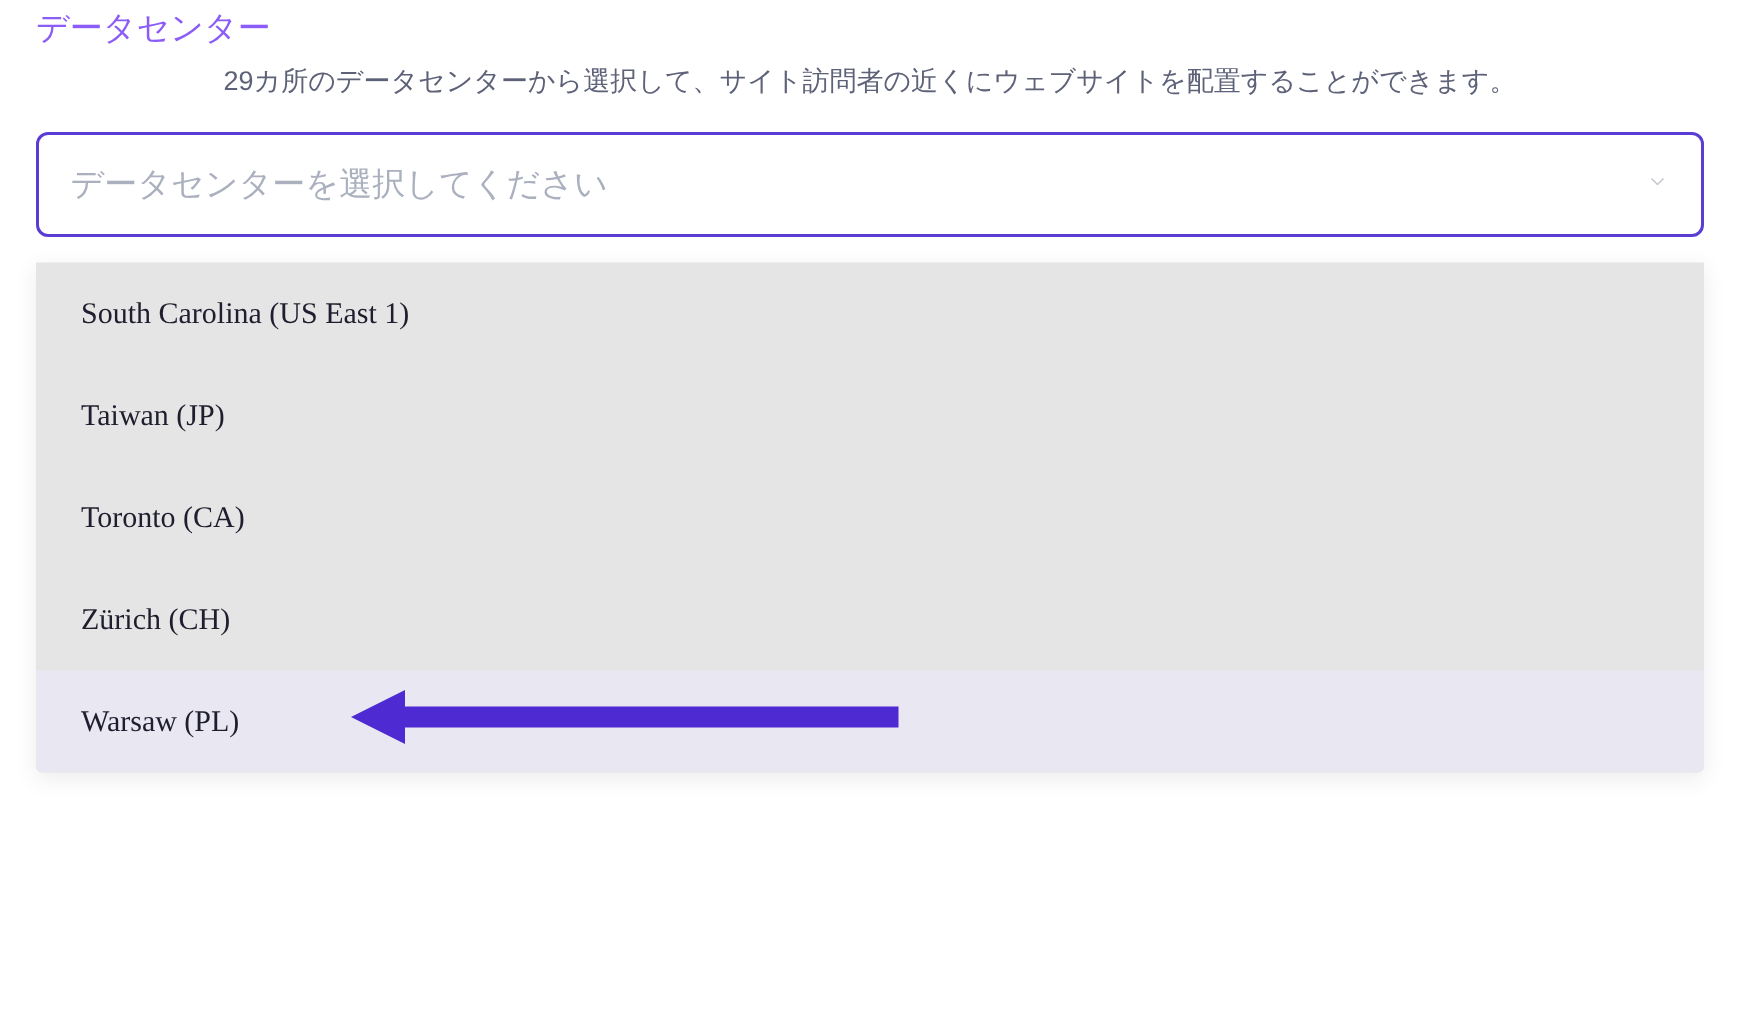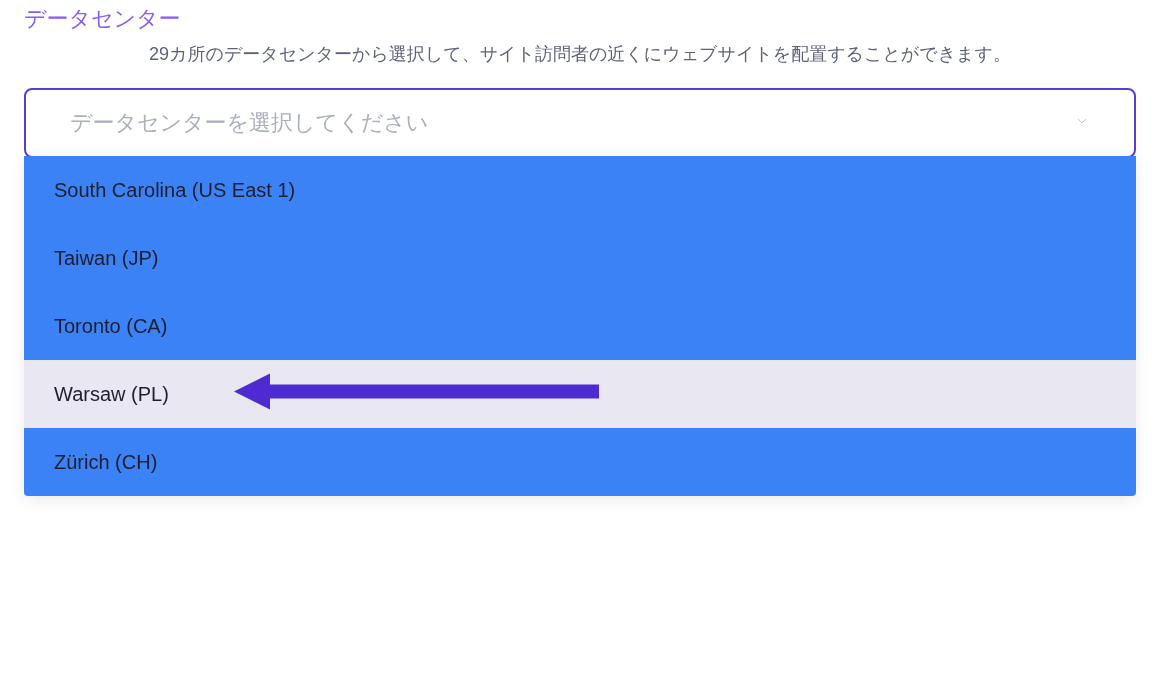--- a/index.html
+++ b/index.html
@@ -31,42 +31,43 @@
       position: relative;
     }
     .select-input {
       width: 100%;
       height: 70px;
       border: 2px solid #5b3dd6;
       border-radius: 8px;
       background: #ffffff;
       display: flex;
       align-items: center;
-      padding: 0 44px;
+      padding: 0 21px;
       cursor: pointer;
     }
     .select-placeholder {
       font-size: 22px;
       color: #aab0be;
       flex: 1;
     }
     .chevron-icon {
       width: 16px;
       height: 16px;
       color: #c5c7d0;
     }
     .dropdown {
       position: absolute;
-      top: 68px;
+      top: 87px;
       left: 0;
       right: 0;
-      background: #3b82f6;
+      background: #e5e5e5;
       box-shadow: 0 4px 16px rgba(0,0,0,0.08);
       border-radius: 0 0 4px 4px;
       overflow: hidden;
+      font-family: Liberation Serif, serif;
     }
     .dropdown-item {
       height: 68px;
       display: flex;
       align-items: center;
       padding: 0 30px;
       font-size: 20px;
       color: #1e1e2e;
       cursor: pointer;
       position: relative;
@@ -101,25 +102,25 @@
   <div class="dropdown">
     <div class="dropdown-item">
       <span>South Carolina (US East 1)</span>
     </div>
     <div class="dropdown-item">
       <span>Taiwan (JP)</span>
     </div>
     <div class="dropdown-item">
       <span>Toronto (CA)</span>
     </div>
+    <div class="dropdown-item">
+      <span>Zürich (CH)</span>
+    </div>
     <div class="dropdown-item highlighted">
       <span>Warsaw (PL)</span>
       <span class="arrow-annotation">
         <svg width="370" height="40" viewBox="0 0 370 40">
           <polygon points="0,20 36,2 36,13 365,13 365,27 36,27 36,38" fill="#4d2ad1"></polygon>
         </svg>
       </span>
     </div>
-    <div class="dropdown-item">
-      <span>Zürich (CH)</span>
-    </div>
   </div>
 </div>
 
 </body></html>

